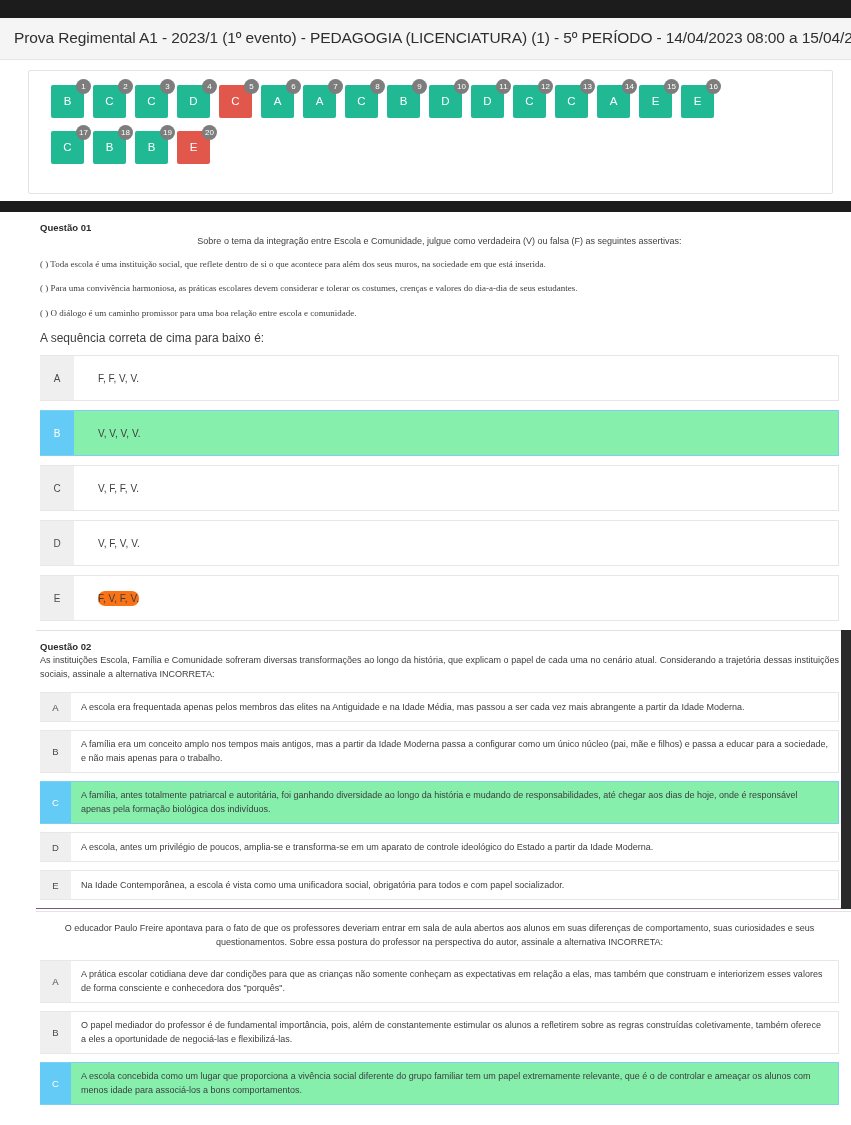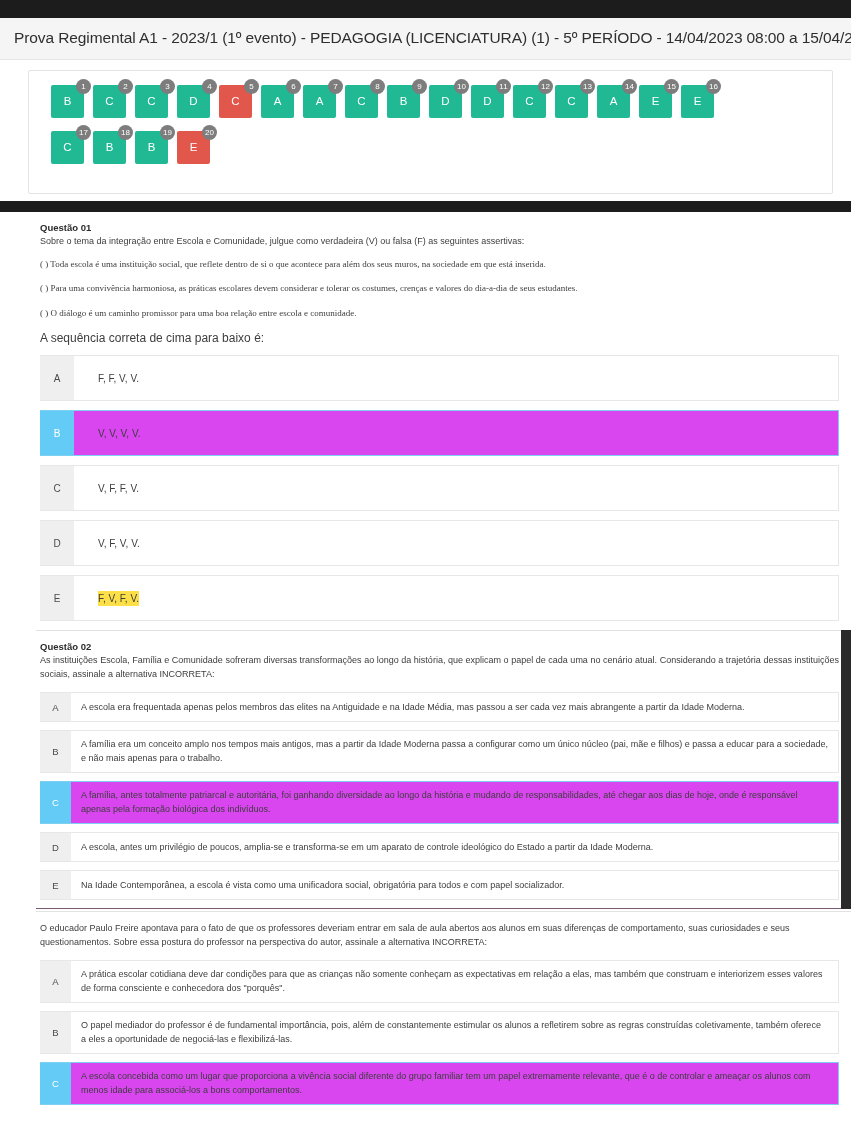--- a/index.html
+++ b/index.html
@@ -97,20 +97,21 @@
   .q-label {
     font-size: 9.5px;
     font-weight: bold;
     color: #2b2b2b;
     margin-bottom: 2px;
   }
   .q-text {
     font-size: 9px;
     line-height: 1.55;
     color: #3d3d3d;
+    text-align: center;
   }
   .q-text.justify { text-align: justify; }
 
   .assertion-list { margin-top: 9px; font-family: Liberation Serif, serif; }
   .assertion {
     font-size: 9px;
     line-height: 1.5;
     color: #3d3d3d;
     margin-bottom: 11px;
   }
@@ -152,23 +153,24 @@
     align-items: center;
   }
   .option.selected {
     border-color: #7ed0f2;
     background: #e4f5fd;
   }
   .option.selected .key {
     background: #63cbf5;
     color: #ffffff;
   }
-  .option.selected .body { background: #d946ef; }
+  .option.selected .body { background: #86efac; }
   .option .body .hl {
-    background: #fde047;
+    background: #f97316;
+    border-radius: 7px;
   }
 
   
   .q1 .option { min-height: 46px; margin-bottom: 9px; }
   .q1 .option .key { flex: 0 0 34px; font-size: 10px; }
   .q1 .option .body { font-size: 10px; padding-left: 24px; }
 
   
   .sep {
     border-top: 1px solid #e2e2e2;

